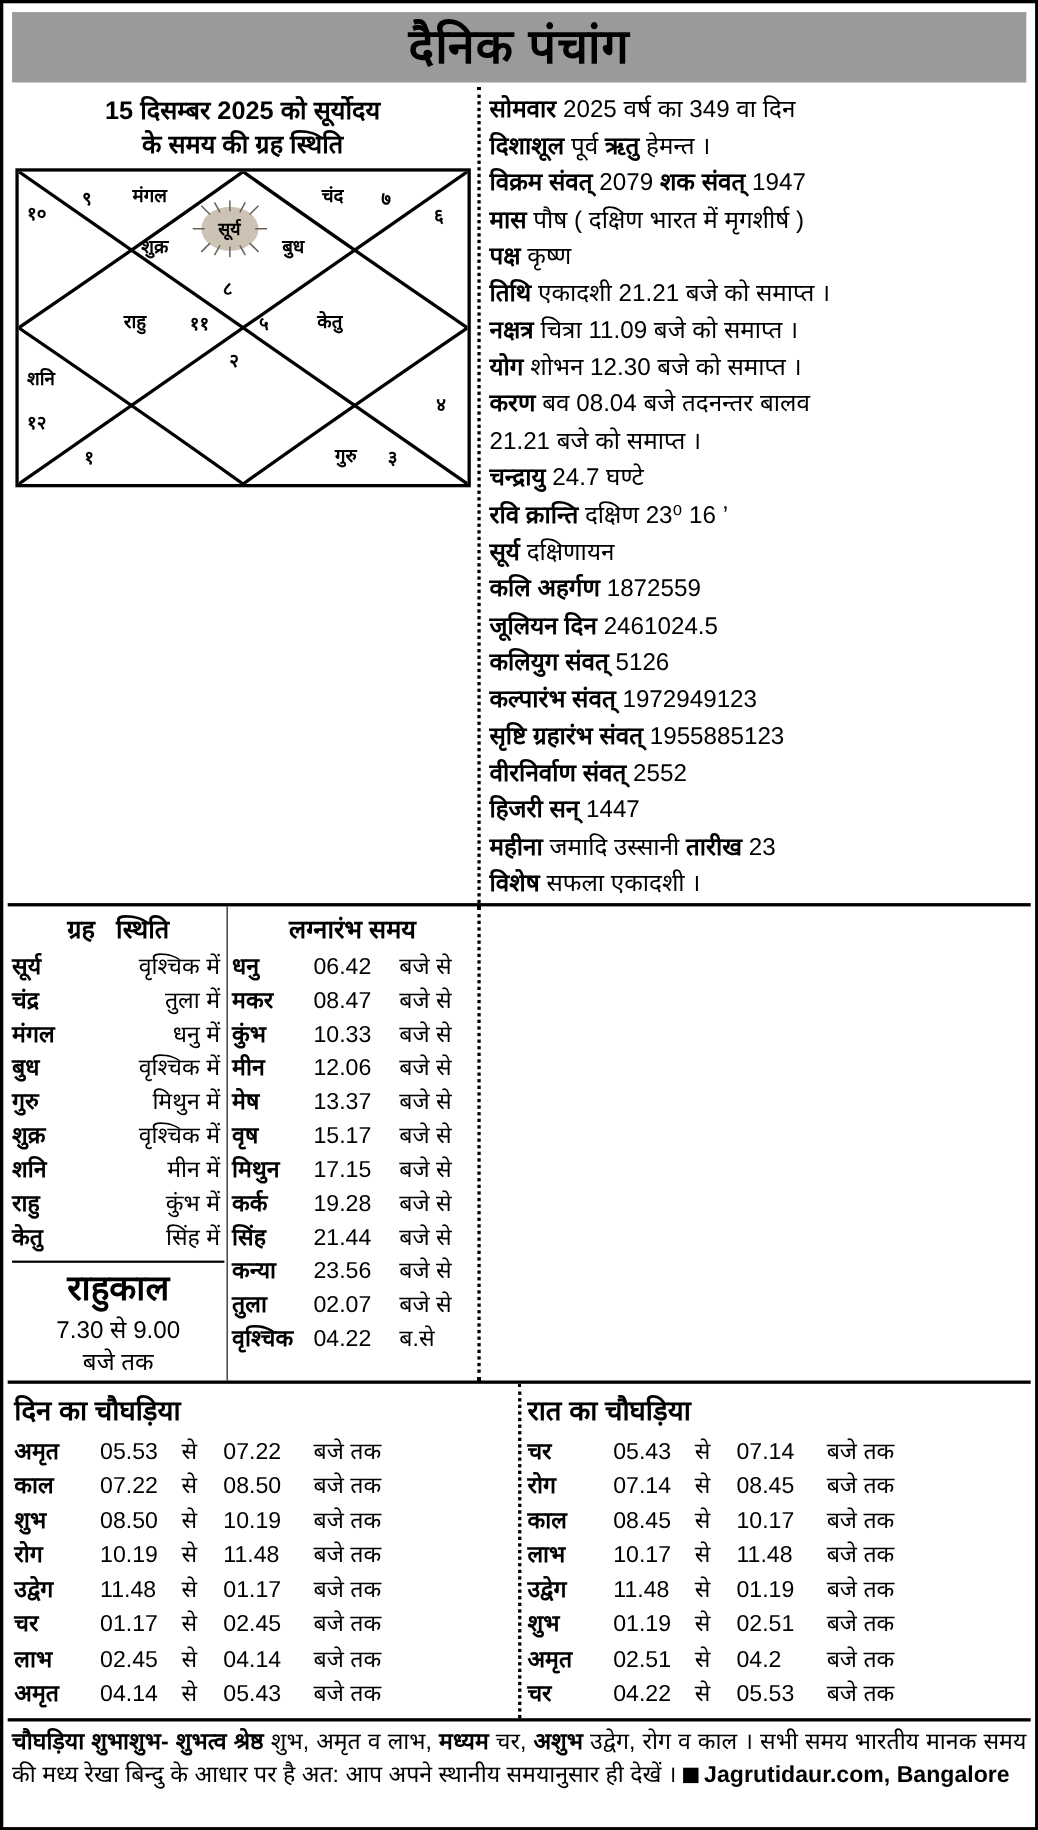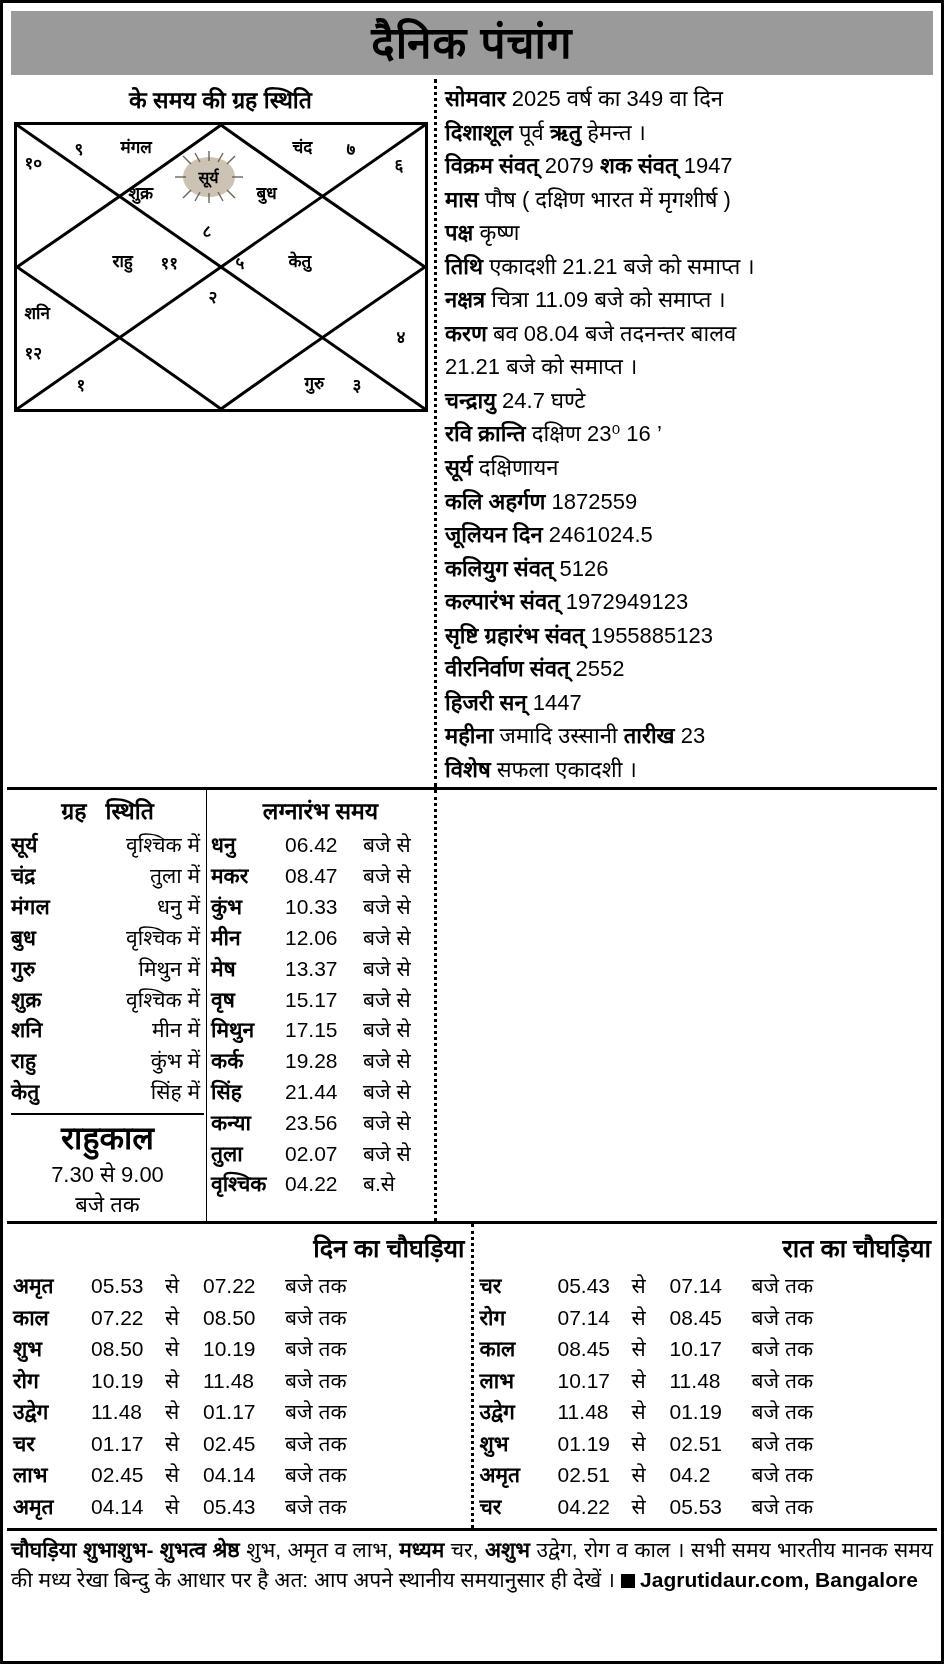--- a/index.html
+++ b/index.html
@@ -152,21 +152,21 @@
   }
   .chau-col{
     flex:1;
     box-sizing:border-box;
     padding:4px 6px 6px 6px;
   }
   .chau-col.first{border-right:3px dotted #000;}
   .chau h3{
     margin:2px 0 6px 0;
     font-size:25px;
-    text-align:right;
+    text-align:left;
     font-weight:bold;
   }
   .crow{
     display:flex;
     font-size:21px;
     line-height:1.5;
     align-items:baseline;
   }
   .crow .nm{font-weight:bold;width:78px;}
   .crow .t1{width:74px;text-align:left;}
@@ -194,37 +194,38 @@
 <div class="page">
 
   <div class="title-bar">
     <span class="t">दैनिक पंचांग</span>
   </div>
 
   <div class="top">
 
     <div class="left-col">
       <div class="lead">
+        <div>15 दिसम्बर 2025 को सूर्योदय</div>
         <div>के समय की ग्रह स्थिति</div>
       </div>
 
       <div class="kundali">
         <svg width="408" height="284" viewBox="0 0 408 284">
           <line x1="0" y1="0" x2="408" y2="284" stroke="#000" stroke-width="3"></line>
           <line x1="408" y1="0" x2="0" y2="284" stroke="#000" stroke-width="3"></line>
           <path d="M 204 0 Q 120 60 0 142 Q 120 224 204 284 Q 288 224 408 142 Q 288 60 204 0 Z" fill="none" stroke="#000" stroke-width="3"></path>
         </svg>
 
         <span class="lbl" style="left:8px; top:26px;">१०</span>
         <span class="lbl" style="left:58px; top:12px;">९</span>
         <span class="lbl" style="left:330px; top:12px;">७</span>
         <span class="lbl" style="left:378px; top:28px;">६</span>
         <span class="lbl" style="left:186px; top:94px;">८</span>
         <span class="lbl" style="left:219px; top:126px;">५</span>
-        <span class="lbl" style="left:144px; top:126px;">११</span>
+        <span class="lbl" style="left:156px; top:126px;">११</span>
         <span class="lbl" style="left:8px; top:216px;">१२</span>
         <span class="lbl" style="left:192px; top:160px;">२</span>
         <span class="lbl" style="left:60px; top:248px;">१</span>
         <span class="lbl" style="left:336px; top:248px;">३</span>
         <span class="lbl" style="left:380px; top:200px;">४</span>
 
         <span class="lbl" style="left:104px; top:10px;">मंगल</span>
         <span class="lbl" style="left:276px; top:10px;text-align:right;">चंद</span>
         <span class="lbl" style="left:112px; top:56px;">शुक्र</span>
         <span class="lbl" style="left:240px; top:56px;">बुध</span>
@@ -256,20 +257,21 @@
     </div>
 
     <div class="right-col">
       <div class="rline"><b>सोमवार</b> <span>2025 वर्ष का 349 वा दिन</span></div>
       <div class="rline"><b>दिशाशूल</b> <span>पूर्व </span><b>ऋतु</b><span> हेमन्त ।</span></div>
       <div class="rline"><b>विक्रम संवत्</b><span> 2079 </span><b>शक संवत्</b><span> 1947</span></div>
       <div class="rline"><b>मास</b> <span>पौष ( दक्षिण भारत में मृगशीर्ष )</span></div>
       <div class="rline"><b>पक्ष</b> <span>कृष्ण</span></div>
       <div class="rline"><b>तिथि</b> <span>एकादशी 21.21 बजे को समाप्त ।</span></div>
       <div class="rline"><b>नक्षत्र</b> <span>चित्रा 11.09 बजे को समाप्त ।</span></div>
+      <div class="rline"><b>योग</b> <span>शोभन 12.30 बजे को समाप्त ।</span></div>
       <div class="rline"><b>करण</b> <span>बव 08.04 बजे तदनन्तर बालव</span></div>
       <div class="rline"><span>21.21 बजे को समाप्त ।</span></div>
       <div class="rline"><b>चन्द्रायु</b> <span>24.7 घण्टे</span></div>
       <div class="rline"><b>रवि क्रान्ति</b> <span>दक्षिण 23⁰ 16 ’</span></div>
       <div class="rline"><b>सूर्य</b> <span>दक्षिणायन</span></div>
       <div class="rline"><b>कलि अहर्गण</b> <span>1872559</span></div>
       <div class="rline"><b>जूलियन दिन</b> <span>2461024.5</span></div>
       <div class="rline"><b>कलियुग संवत्</b><span> 5126</span></div>
       <div class="rline"><b>कल्पारंभ संवत्</b><span> 1972949123</span></div>
       <div class="rline"><b>सृष्टि ग्रहारंभ संवत्</b><span> 1955885123</span></div>

